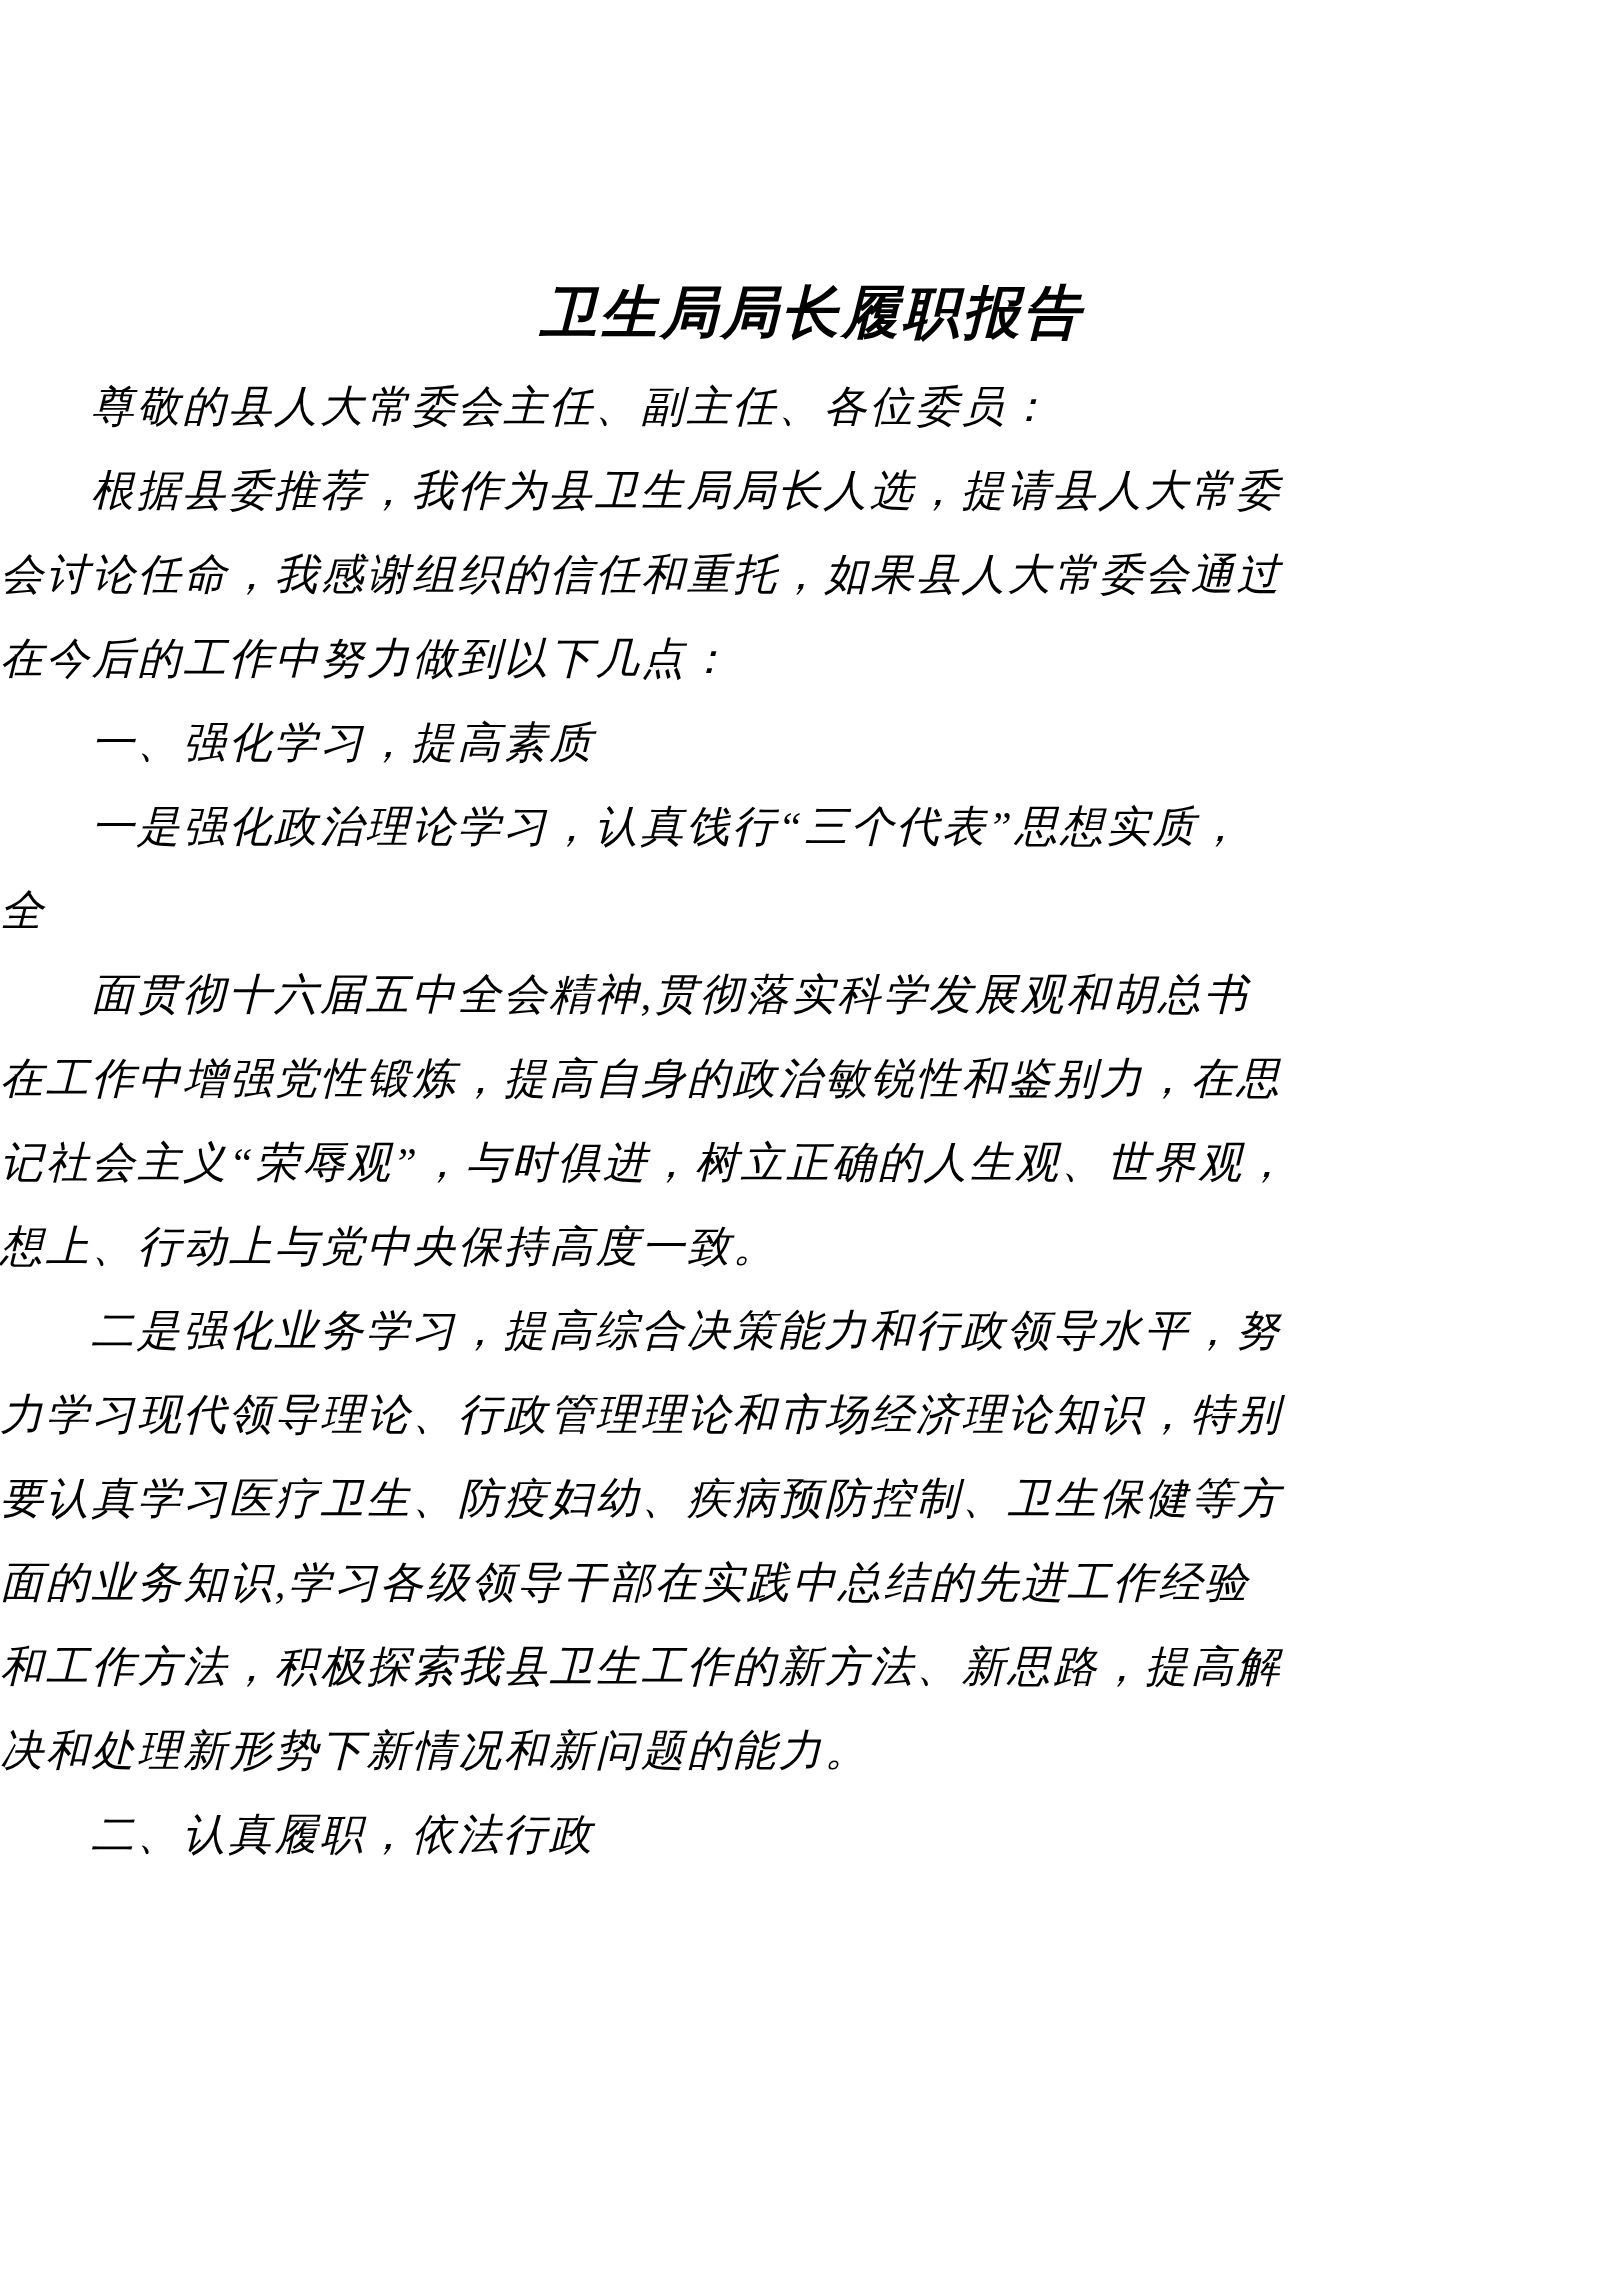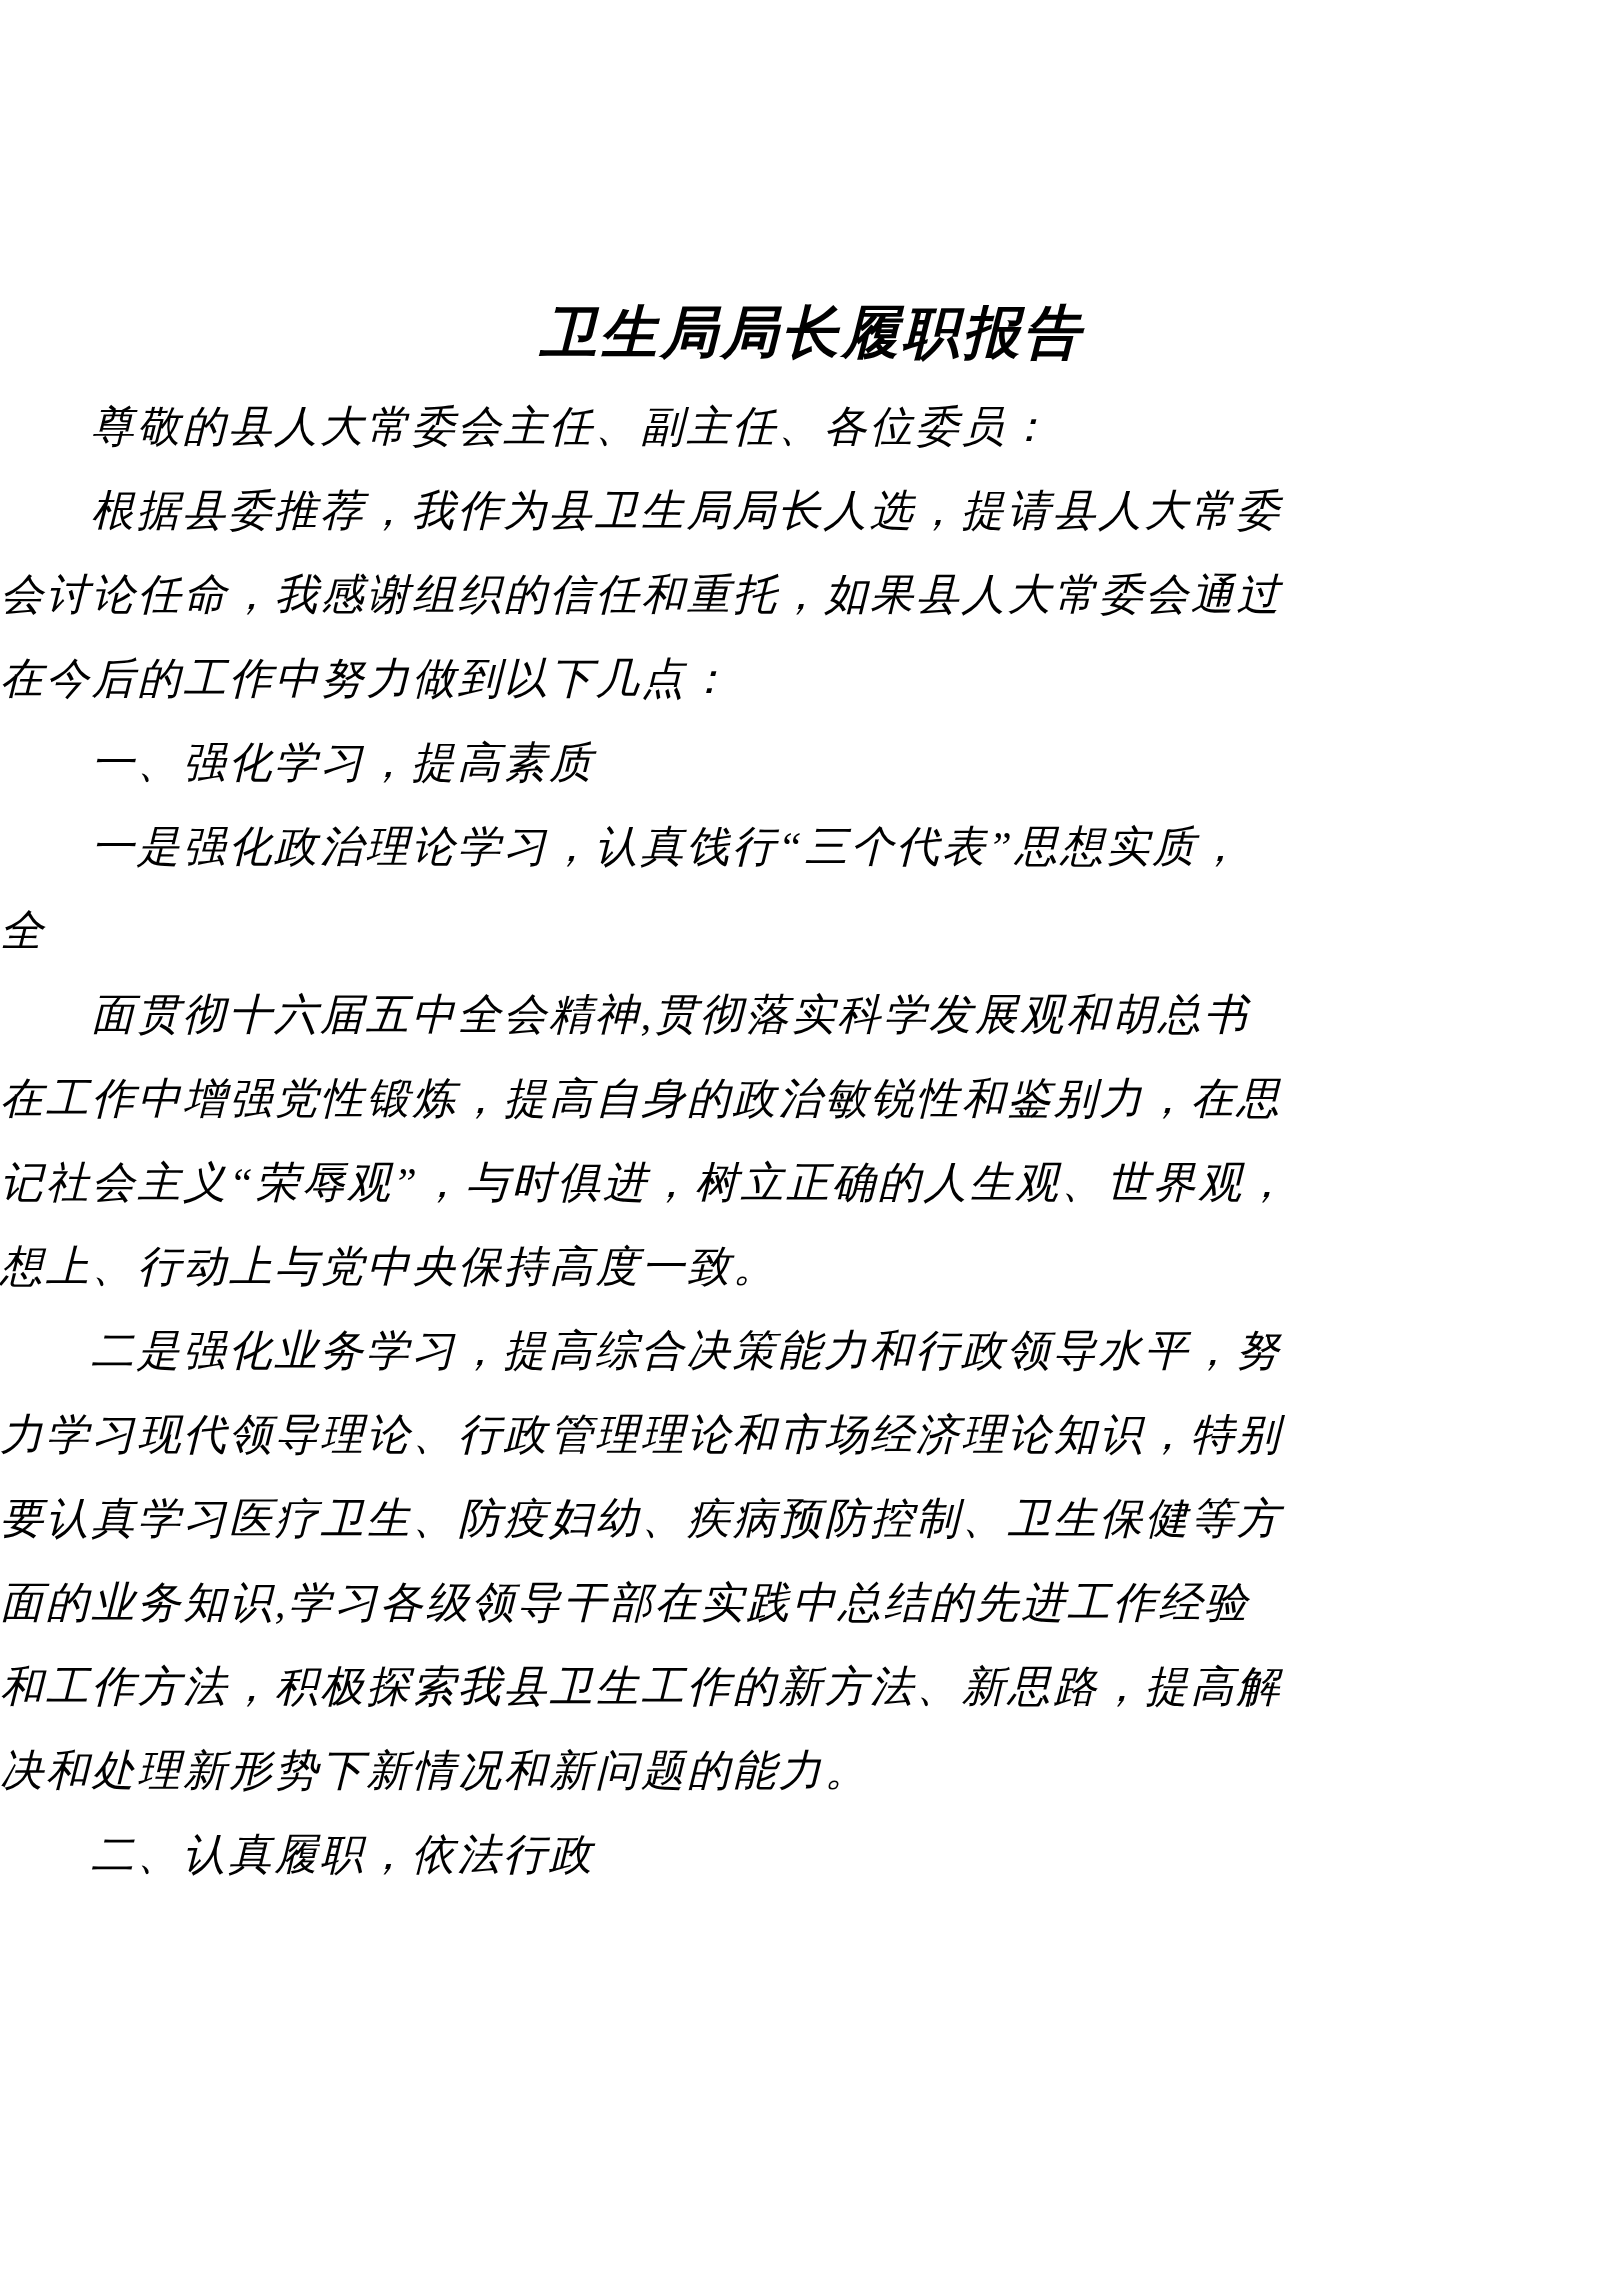--- a/index.html
+++ b/index.html
@@ -8,21 +8,20 @@
     background: #ffffff;
   }
   .page {
     position: relative;
     width: 1623px;
     height: 2069px;
     background: #ffffff;
     color: #000000;
     font-family: "Liberation Serif", "DejaVu Serif", serif;
     overflow: hidden;
-    margin-top: 20px;
   }
   .doc-title {
     padding-top: 261px;
     text-align: center;
     font-size: 57px;
     line-height: 104px;
     font-weight: bold;
     font-style: italic;
     letter-spacing: 3.4px;
     white-space: nowrap;

